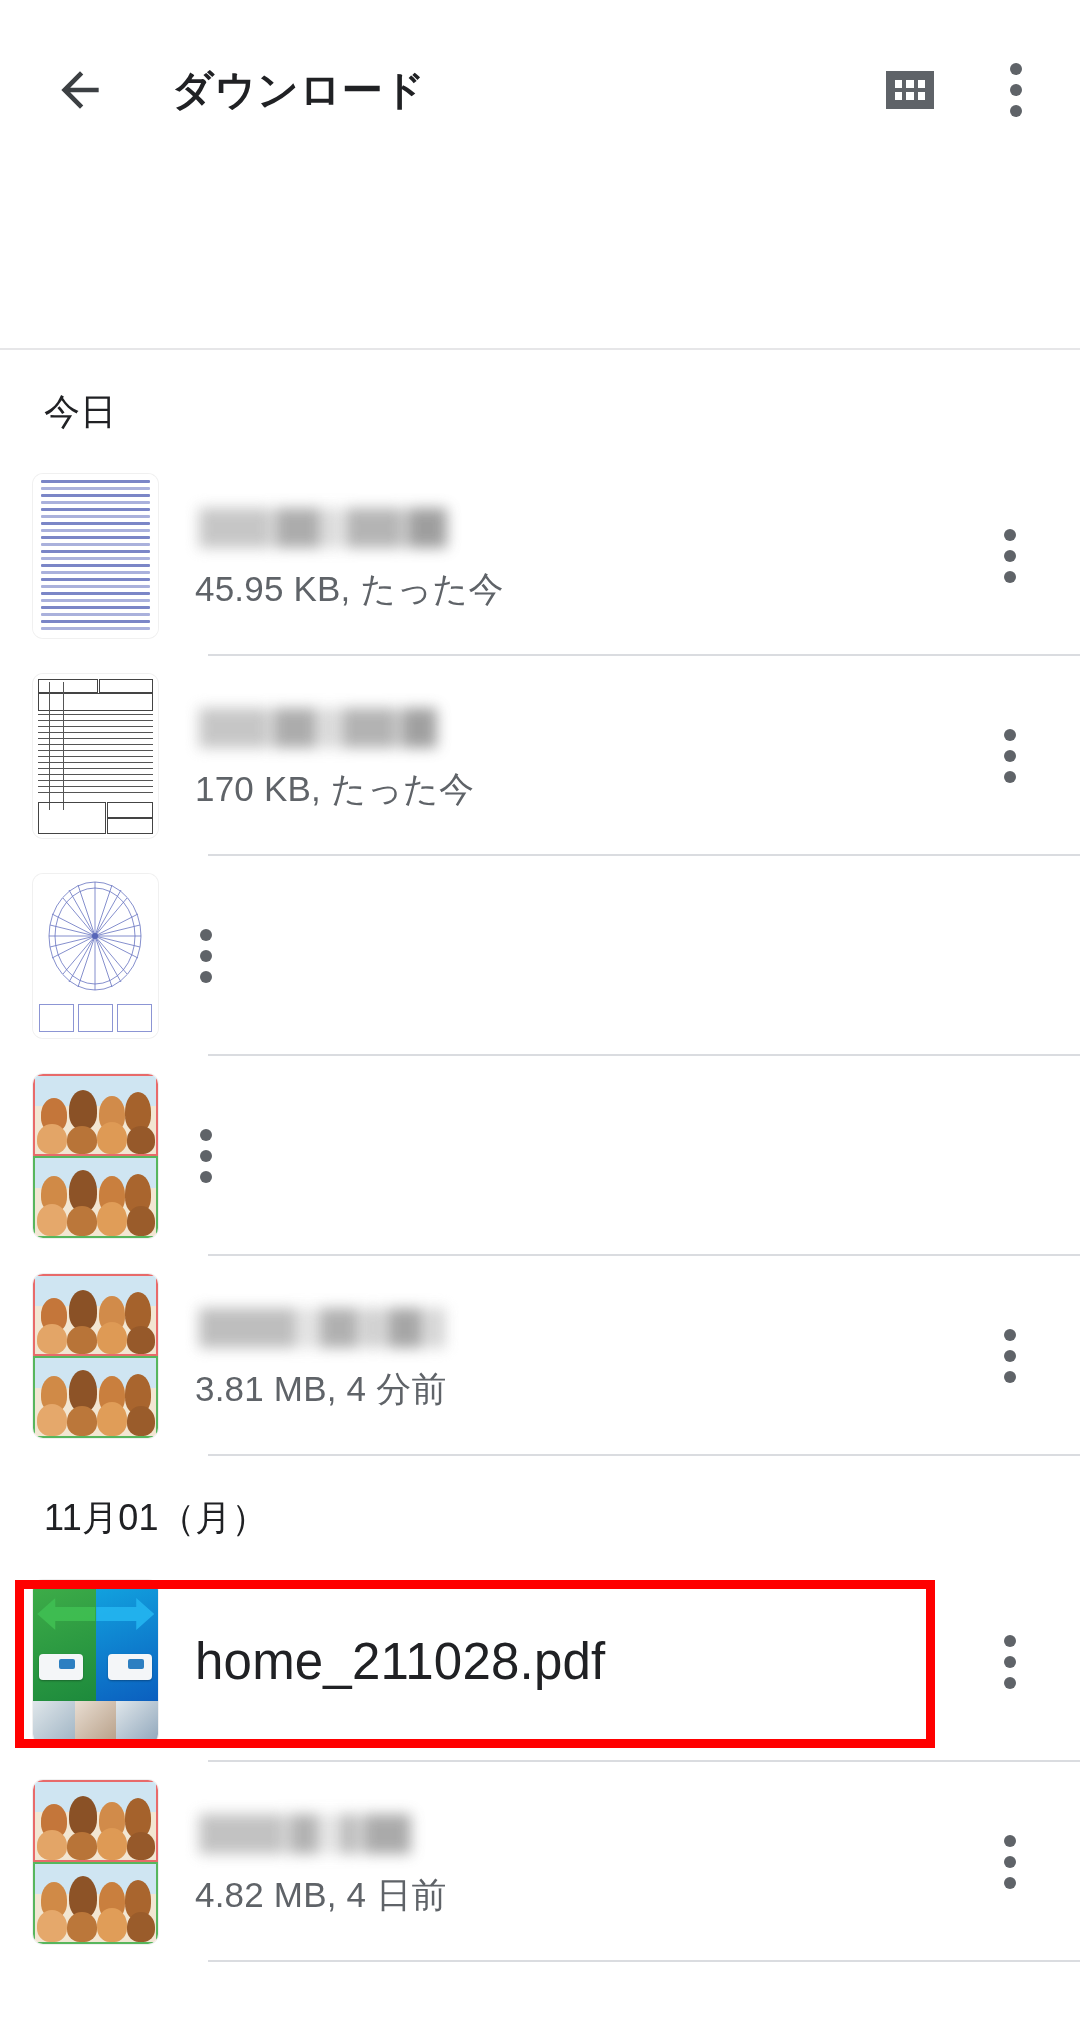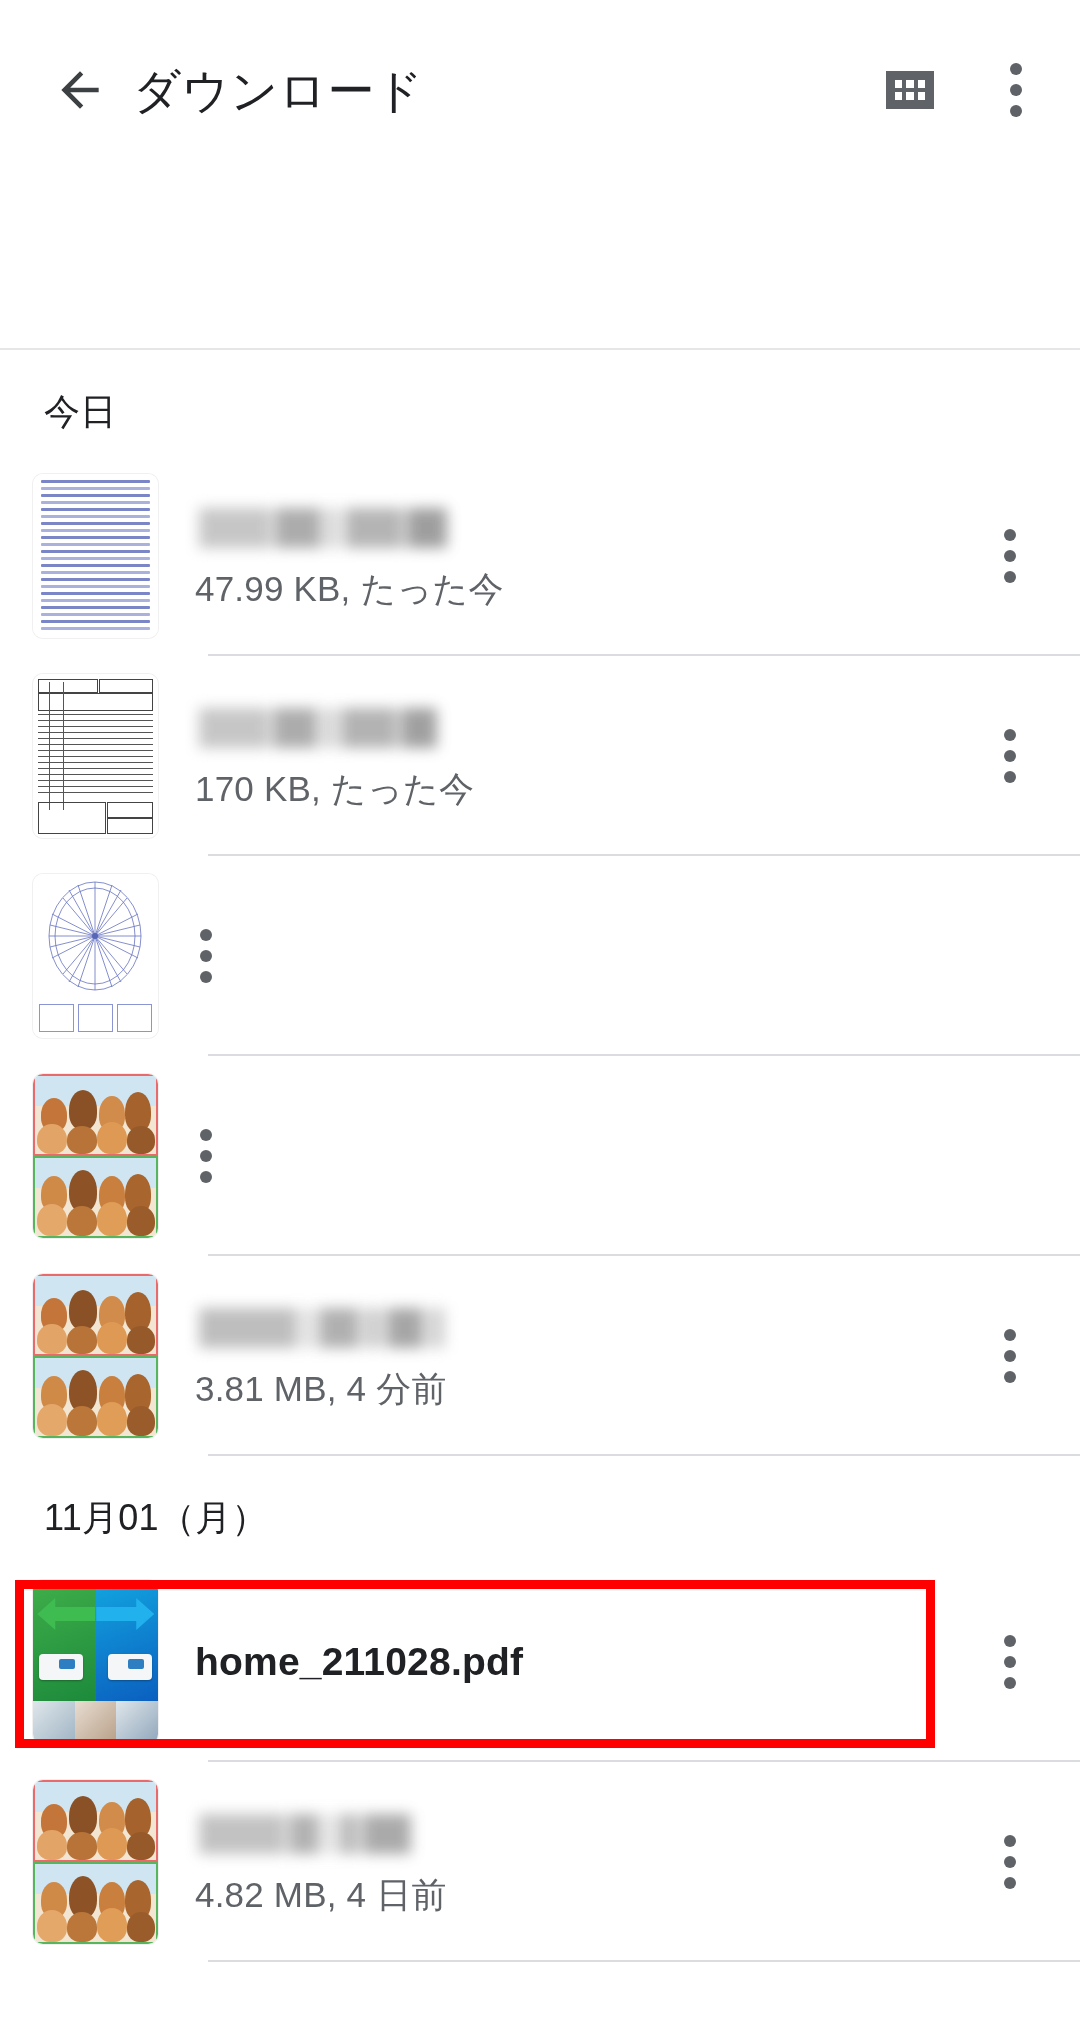--- a/index.html
+++ b/index.html
@@ -28,25 +28,25 @@
   .back-btn {
     width: 72px;
     height: 72px;
     display: flex;
     align-items: center;
     justify-content: center;
     flex: 0 0 auto;
     cursor: pointer;
   }
   .appbar-title {
-    font-size: 47px;
-    font-weight: 400;
+    font-size: 41px;
+    font-weight: 700;
     color: #202124;
     letter-spacing: 0.5px;
-    margin-left: 17px;
+    margin-left: 56px;
     white-space: nowrap;
     line-height: 1;
   }
   .appbar-actions {
     position: absolute;
     right: 24px;
     top: 50px;
     display: flex;
     align-items: center;
     gap: 26px;
@@ -161,26 +161,25 @@
   }
   .row-text {
     margin-left: 37px;
     display: flex;
     flex-direction: column;
     justify-content: center;
     flex: 1 1 auto;
     min-width: 0;
   }
   .fname {
-    font-size: 39px;
+    font-size: 51px;
     color: #202124;
     line-height: 1.18;
     white-space: nowrap;
     letter-spacing: 0.2px;
-    font-weight: bold;
   }
   .fmeta {
     font-size: 35px;
     color: #5f6368;
     line-height: 1.2;
     margin-top: 8px;
     white-space: nowrap;
     letter-spacing: 0.2px;
   }
   
@@ -328,21 +327,21 @@
       </div>
     </div>
     <div class="row-text">
       <div class="fname-blur">
         <i style="left:4px;width:72px;background:#bdbdbd"></i>
         <i style="left:80px;width:46px;background:#9e9e9e"></i>
         <i style="left:130px;width:14px;background:#cfcfcf"></i>
         <i style="left:150px;width:58px;background:#a8a8a8"></i>
         <i style="left:212px;width:40px;background:#8e8e8e"></i>
       </div>
-      <div class="fmeta">47.99 KB, たった今</div>
+      <div class="fmeta">45.95 KB, たった今</div>
     </div>
     <div class="row-menu">
       <div class="dots-vert">
           <span></span>
           <span></span>
           <span></span>
         </div>
     </div>
     <div class="row-divider"></div>
   </div>

